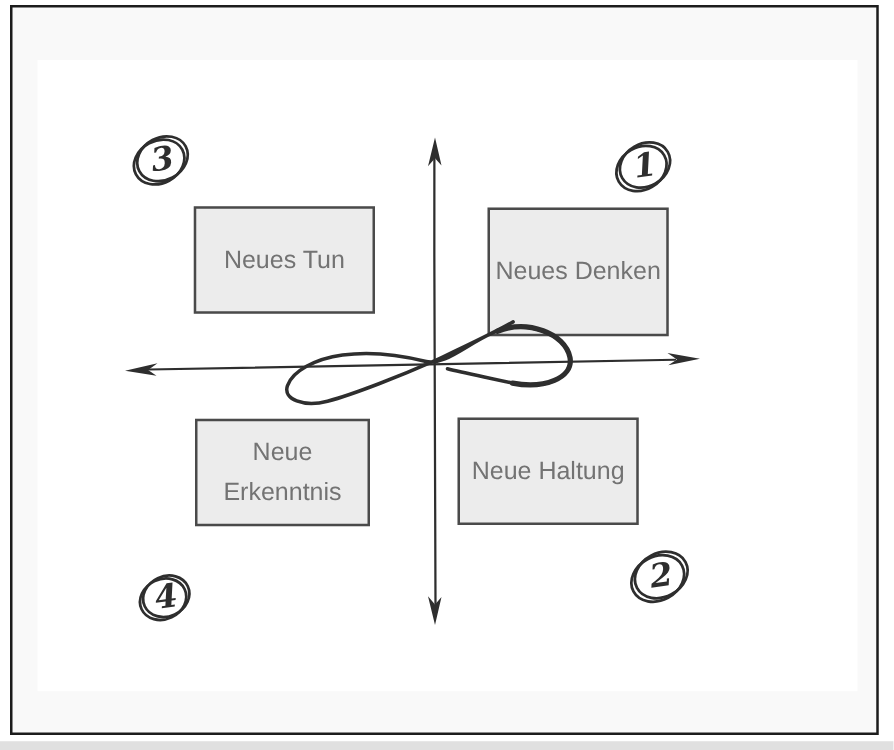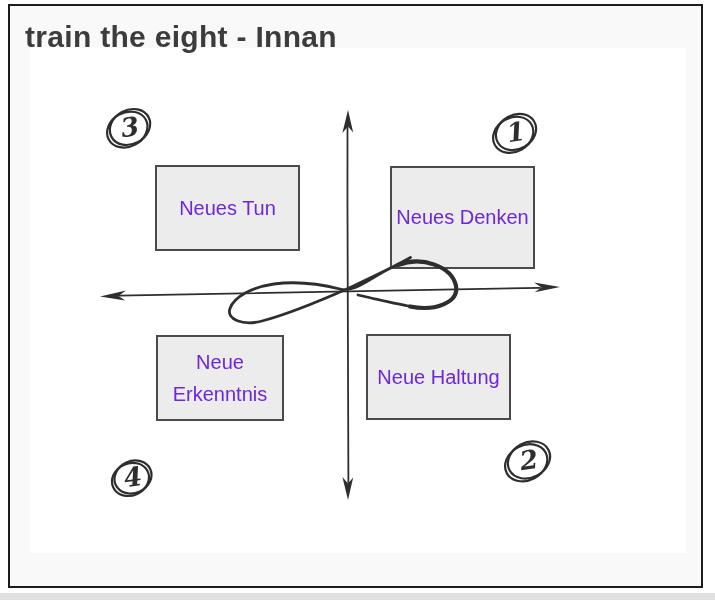--- a/index.html
+++ b/index.html
@@ -26,46 +26,45 @@
     position:absolute;left:25px;top:20px;
     font-size:30px;font-weight:bold;letter-spacing:.3px;
     color:var(--title-text,#3c3c3c);
     white-space:nowrap;
   }
   .qbox{
     position:absolute;display:flex;align-items:center;justify-content:center;
     text-align:center;box-sizing:border-box;
     background:var(--box-fill,#ececec);
     border:2px solid var(--box-border,#4a4a4a);
-    color:#6d28d9;font-size:20px;line-height:1.62;
+    color:#737373;font-size:20px;line-height:1.62;
   }
   #box-tl{left:155px;top:165px;width:145px;height:86px;}
   #box-tr{left:390px;top:166px;width:145px;height:103px;}
-  #box-bl{left:156px;top:335px;width:128px;height:86px;}
+  #box-bl{left:156px;top:335px;width:140px;height:86px;}
   #box-br{left:366px;top:334px;width:145px;height:86px;}
   .overlay{position:absolute;left:0;top:0;width:715px;height:600px;pointer-events:none;}
   .axis{stroke:var(--ink,#2e2e2e);stroke-width:1.8;fill:none;stroke-linecap:round;}
   .arrowhead{fill:var(--ink,#2e2e2e);stroke:none;}
   .loop{stroke:var(--ink,#2e2e2e);stroke-width:2.8;fill:none;stroke-linecap:round;}
   .loop-bold{stroke:var(--ink,#2e2e2e);stroke-width:4.2;fill:none;stroke-linecap:round;}
   .badge-ellipse{stroke:var(--ink,#2e2e2e);stroke-width:2.2;fill:none;}
   .badge-num{
     font-family:"DejaVu Serif",serif;font-style:italic;font-weight:bold;
     font-size:26px;fill:var(--ink,#2e2e2e);text-anchor:middle;
   }
 </style>
 </head>
 <body>
 
 <div class="stage">
 
   <div class="frame"></div>
   <div class="card"></div>
 
-  <div class="title">train the eight - Innan</div>
 
   <div class="qbox" id="box-tl">
     <span>Neues Tun</span>
   </div>
   <div class="qbox" id="box-tr">
     <span>Neues Denken</span>
   </div>
   <div class="qbox" id="box-bl">
     <span>Neue Erkenntnis</span>
   </div>

